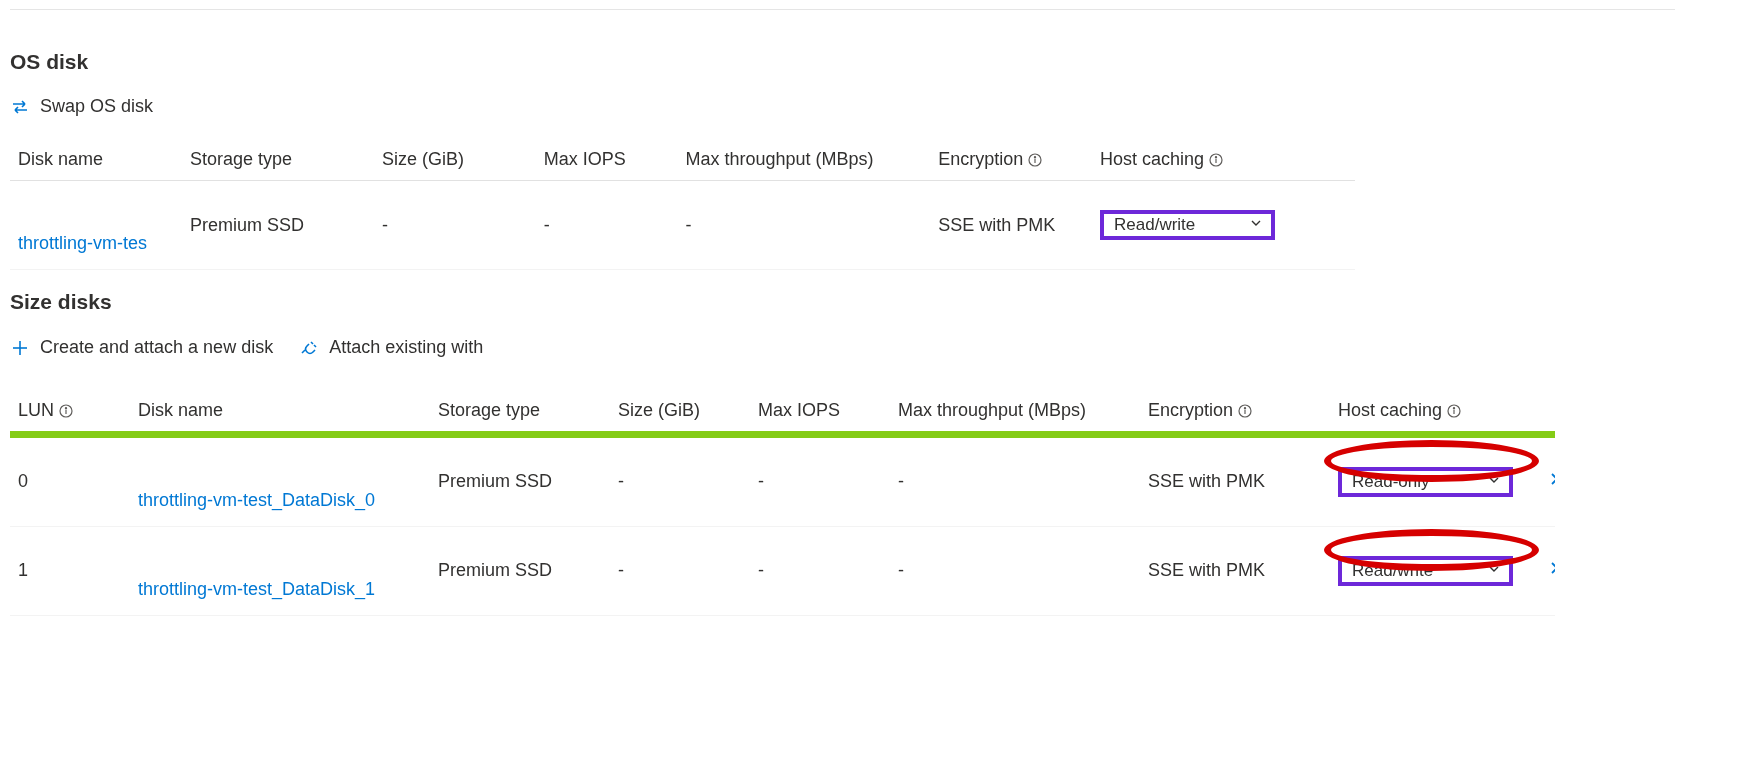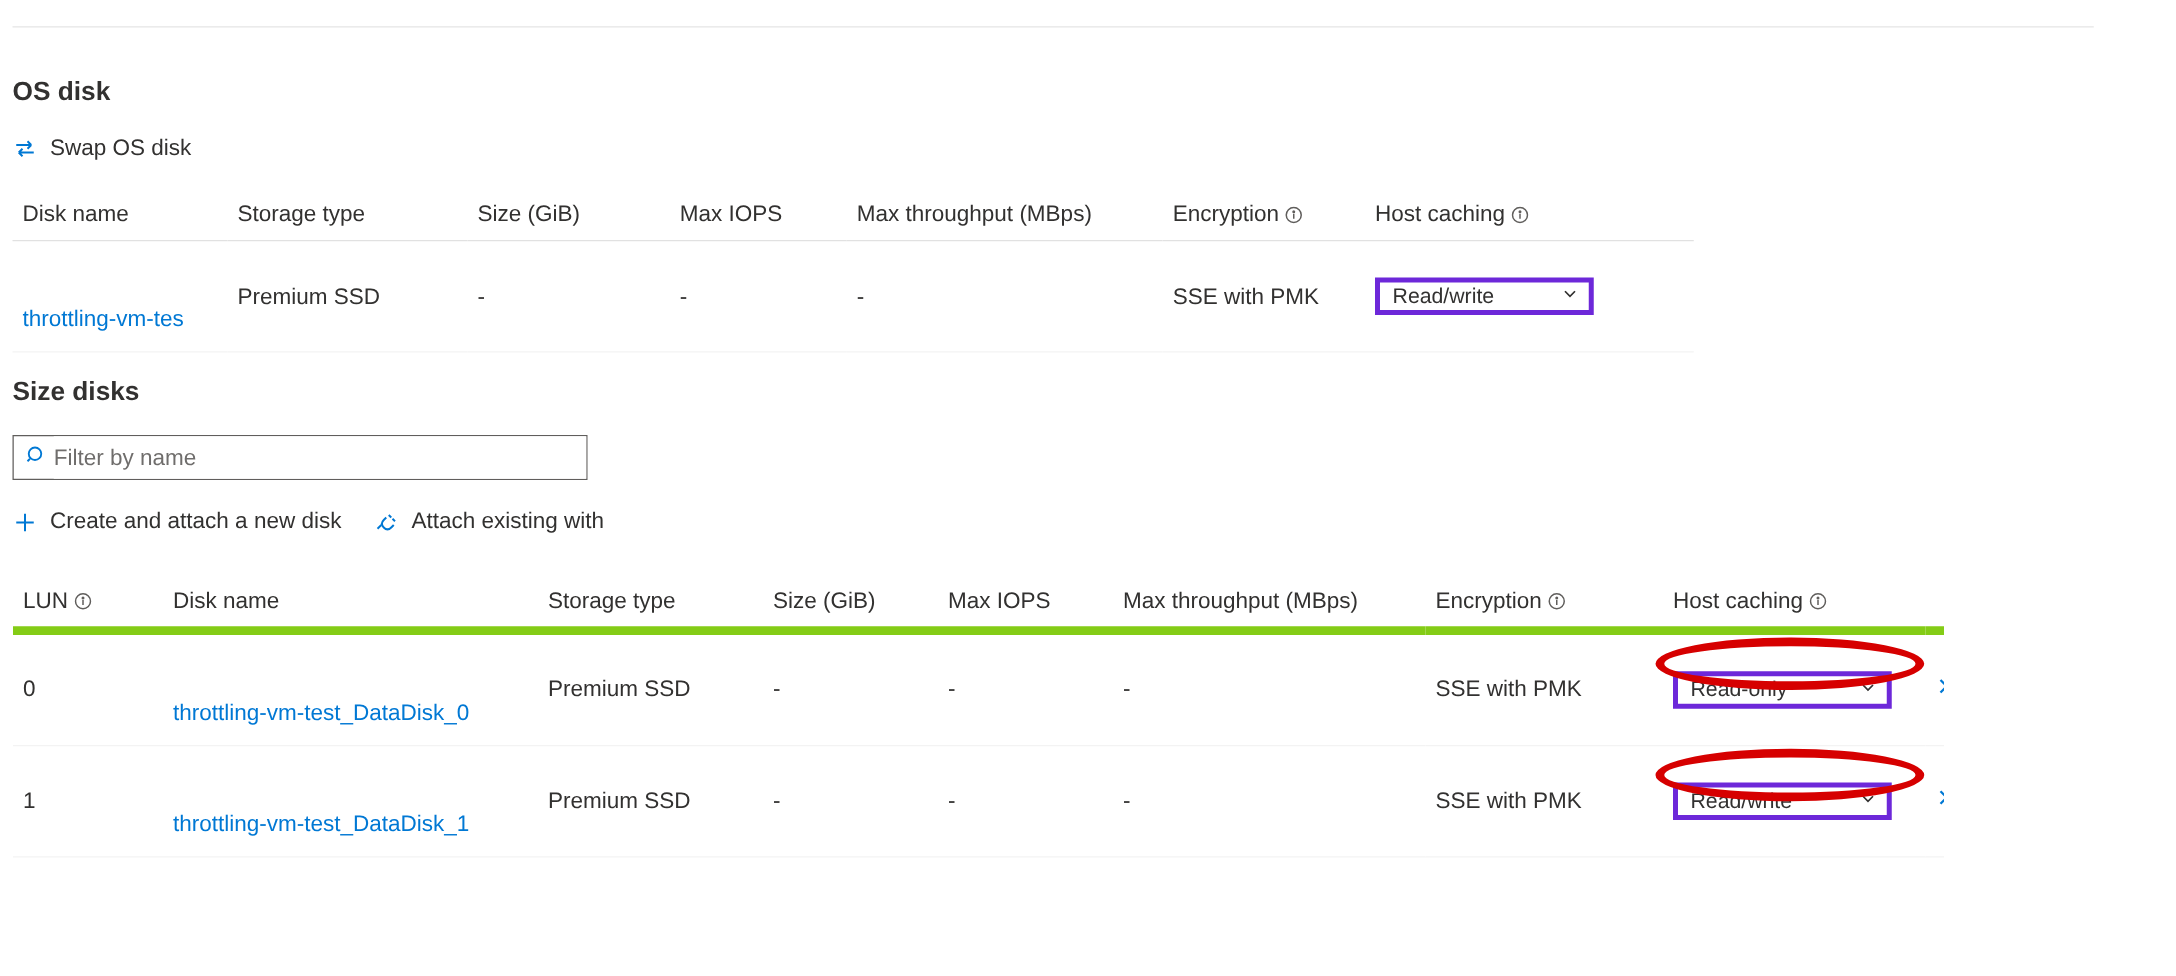--- a/index.html
+++ b/index.html
@@ -5,21 +5,21 @@
   html, body {
     margin: 0;
     padding: 0;
     background: #ffffff;
     font-family: "Segoe UI", Arial, sans-serif;
     color: #323130;
     font-size: 18px;
     width: 1741px;
   }
   .page {
-    padding: 16px 10px 0 10px;
+    padding: 4px 10px 0 10px;
     box-sizing: border-box;
     width: 1685px;
   }
   .top-hr {
     border: none;
     border-top: 1px solid #e5e5e5;
     margin: 5px 0 40px 0;
   }
   h3.section-title {
     font-weight: 600;
@@ -29,21 +29,21 @@
   }
   .action-row {
     display: flex;
     align-items: center;
     gap: 26px;
     margin-bottom: 22px;
     font-size: 18px;
   }
   .action-link {
     display: inline-flex;
-    align-items: flex-start;
+    align-items: flex-end;
     gap: 10px;
     color: #323130;
     cursor: pointer;
   }
   .icon-swap, .icon-plus, .icon-plug, .icon-search, .icon-info, .icon-chevron, .icon-delete {
     display: inline-block;
   }
   .icon-swap svg, .icon-plus svg, .icon-plug svg { vertical-align: middle; }
   .icon-info svg { vertical-align: -2px; }
 
@@ -245,29 +245,20 @@
                 </svg>
             </span>
           </div>
         </td>
       </tr>
     </tbody>
   </table>
 
   <h3 class="section-title" style="margin-top:8px">Size disks</h3>
 
-  <div class="filter-wrap">
-    <span class="icon-search">
-      <svg width="16" height="16" viewBox="0 0 16 16" fill="none" stroke="#0078d4" stroke-width="1.5">
-          <circle cx="7" cy="7" r="5"></circle>
-          <line x1="3" y1="11" x2="1" y2="13"></line>
-        </svg>
-    </span>
-    <input type="text" placeholder="Filter by name" style="">
-  </div>
 
 
   <div class="action-row" style="margin-bottom:32px">
     <div class="action-link">
       <span class="icon-plus">
         <svg width="20" height="20" viewBox="0 0 20 20" fill="none" stroke="#0078d4" stroke-width="1.6">
             <line x1="10" y1="3" x2="10" y2="17"></line>
             <line x1="3" y1="10" x2="17" y2="10"></line>
           </svg>
       </span>

